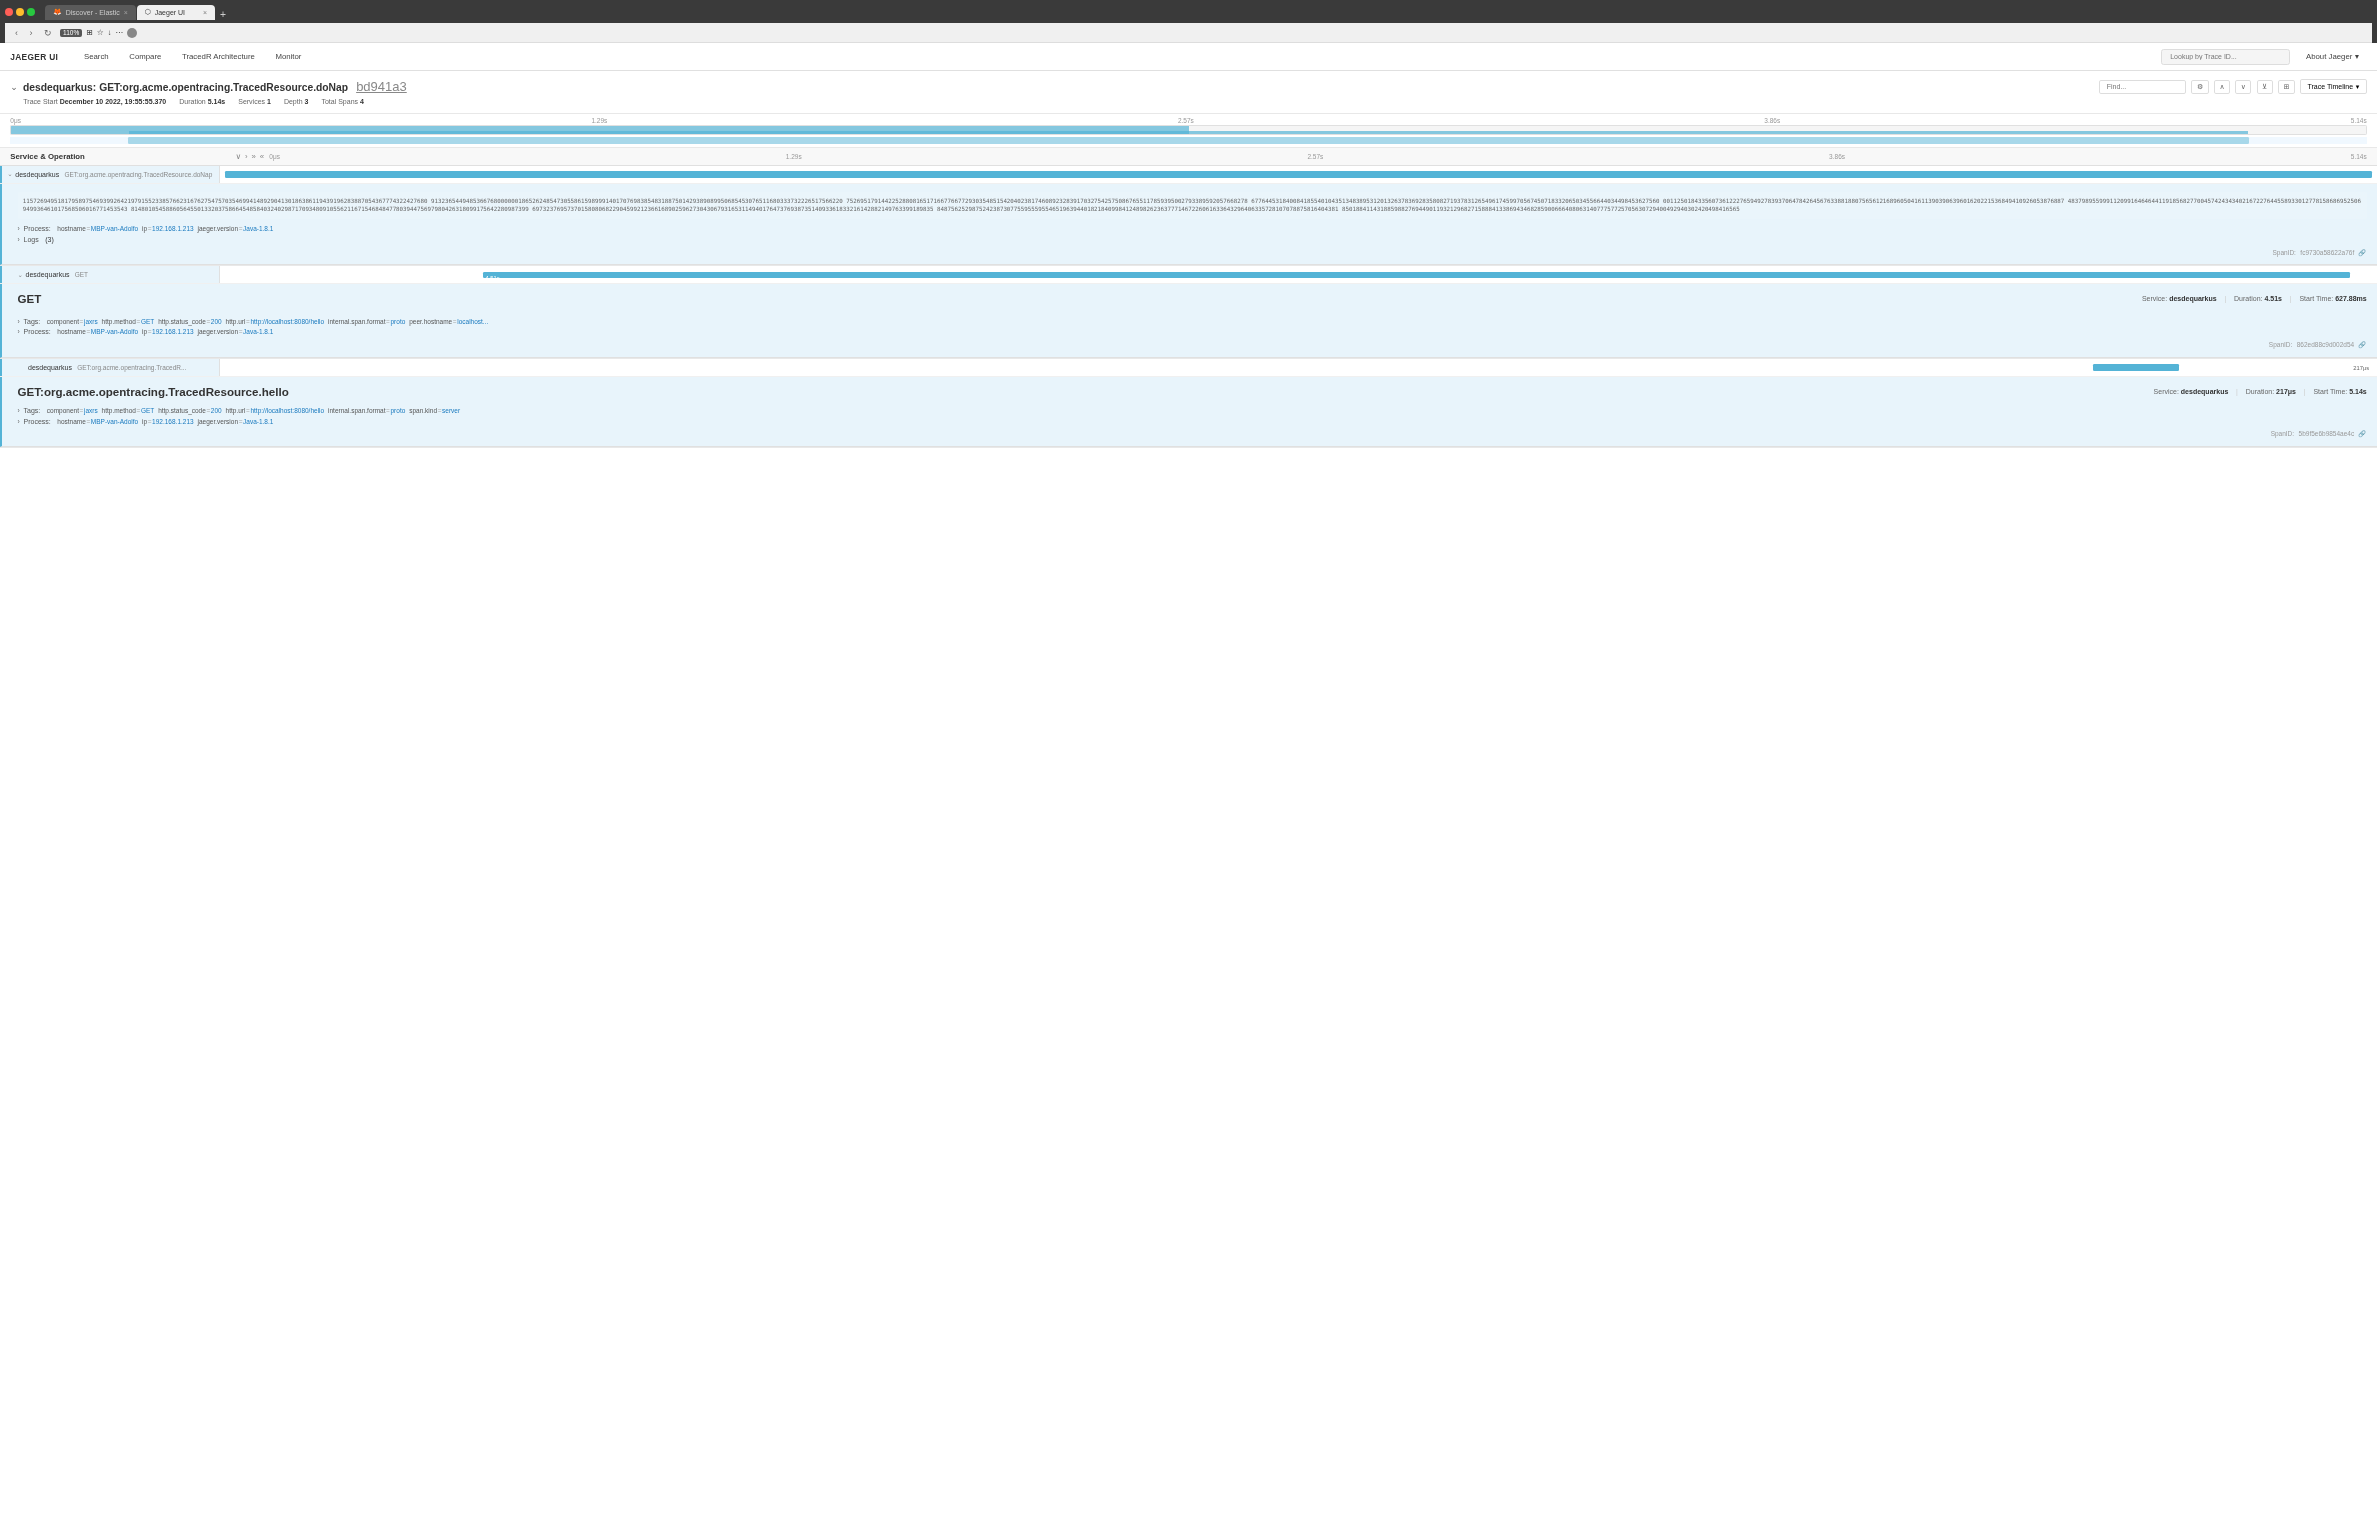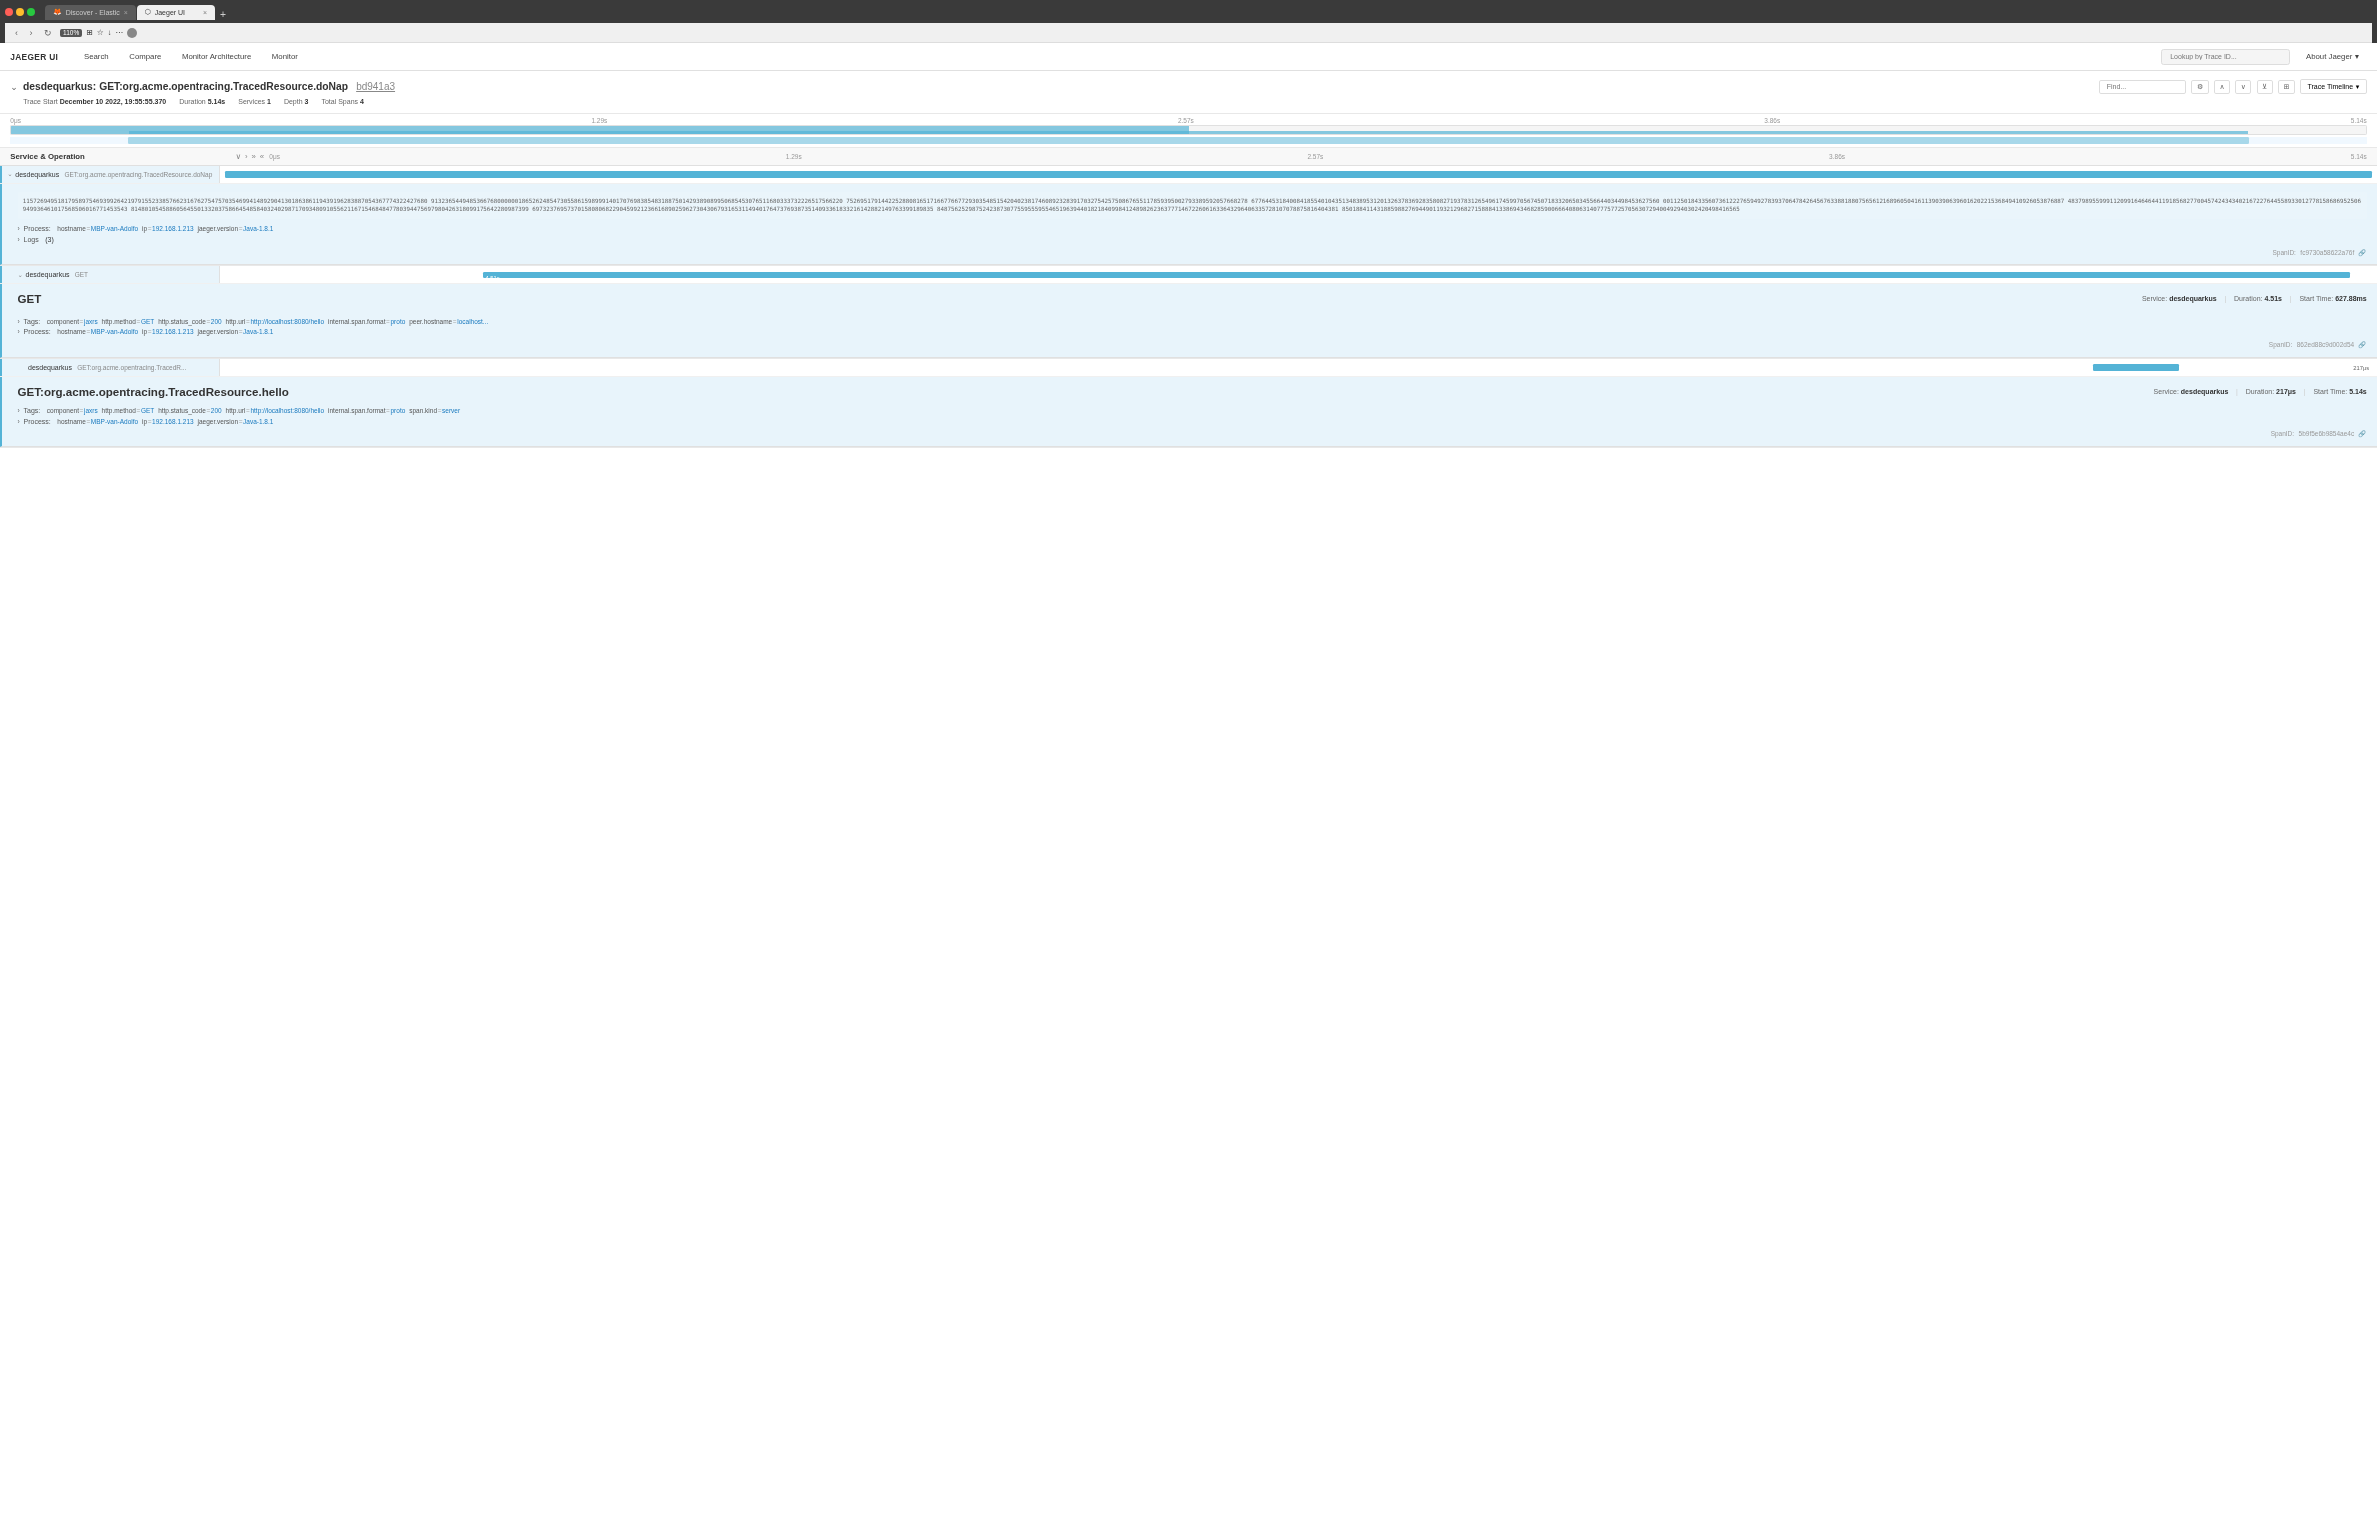--- a/index.html
+++ b/index.html
@@ -30,21 +30,21 @@
     .app-nav-items { display: flex; gap: 0; }
     .nav-item { padding: 0 10.3px; height: 28px; display: flex; align-items: center; font-size: 7.8px; color: #444; cursor: pointer; border-bottom: 1.3px solid transparent; }
     .lookup-input { margin-left: auto; background: #f5f5f5; border: 0.6px solid #ddd; border-radius: 2.6px; padding: 3.2px 7.8px; font-size: 7px; width: 129px; color: #999; }
     .about-jaeger { margin-left: 7.8px; padding: 0 7.8px; font-size: 7.8px; color: #444; cursor: pointer; display: flex; align-items: center; gap: 2.6px; }
 
     
     .trace-header { background: #fff; padding: 7.8px 10.3px; border-bottom: 0.6px solid #e8e8e8; }
     .trace-title-row { display: flex; align-items: center; gap: 5.2px; }
     .collapse-btn { cursor: pointer; color: #666; font-size: 9px; }
     .trace-title { font-size: 10.3px; font-weight: 600; color: #333; }
-    .trace-id { font-size: 10px; color: #888; margin-left: 5.2px; text-decoration: underline; }
+    .trace-id { font-size: 13px; color: #888; margin-left: 5.2px; text-decoration: underline; }
     .trace-meta { display: flex; gap: 13px; margin-top: 3.9px; margin-left: 13px; font-size: 7px; color: #666; }
     .trace-meta span strong { color: #333; }
     .trace-controls { margin-left: auto; display: flex; align-items: center; gap: 5.2px; }
     .find-input { border: 0.6px solid #ddd; border-radius: 1.9px; padding: 2.6px 6.5px; font-size: 7px; width: 87px; color: #999; }
     .ctrl-btn { background: transparent; border: 0.6px solid #ddd; border-radius: 1.9px; padding: 1.9px 4.5px; cursor: pointer; color: #666; font-size: 7px; }
     .trace-timeline-btn { background: #fff; border: 0.6px solid #ddd; border-radius: 1.9px; padding: 2.6px 6.5px; font-size: 7px; cursor: pointer; display: flex; align-items: center; gap: 2.6px; }
 
     
     .timeline-minimap { background: #fff; border-bottom: 0.6px solid #e8e8e8; padding: 2.6px 10.3px; }
     .timeline-scale { display: flex; justify-content: space-between; font-size: 6.5px; color: #999; margin-bottom: 1.3px; padding-left: 0; }
@@ -125,21 +125,21 @@
       <span style="width:10.3px;height:10.3px;border-radius:50%;background:#888;display:inline-block;"></span>
     </div>
   </div>
 </div>
 
 <div class="app-nav">
   <span class="app-nav-logo">JAEGER UI</span>
   <div class="app-nav-items">
     <div class="nav-item">Search</div>
     <div class="nav-item">Compare</div>
-    <div class="nav-item">Monitor Architecture</div>
+    <div class="nav-item">TracedR Architecture</div>
     <div class="nav-item">Monitor</div>
   </div>
   <input class="lookup-input" type="text" placeholder="Lookup by Trace ID..." style="">
   <div class="about-jaeger">
     <span>About Jaeger</span>
     <span>▾</span>
   </div>
 </div>
 
 <div class="trace-header">

